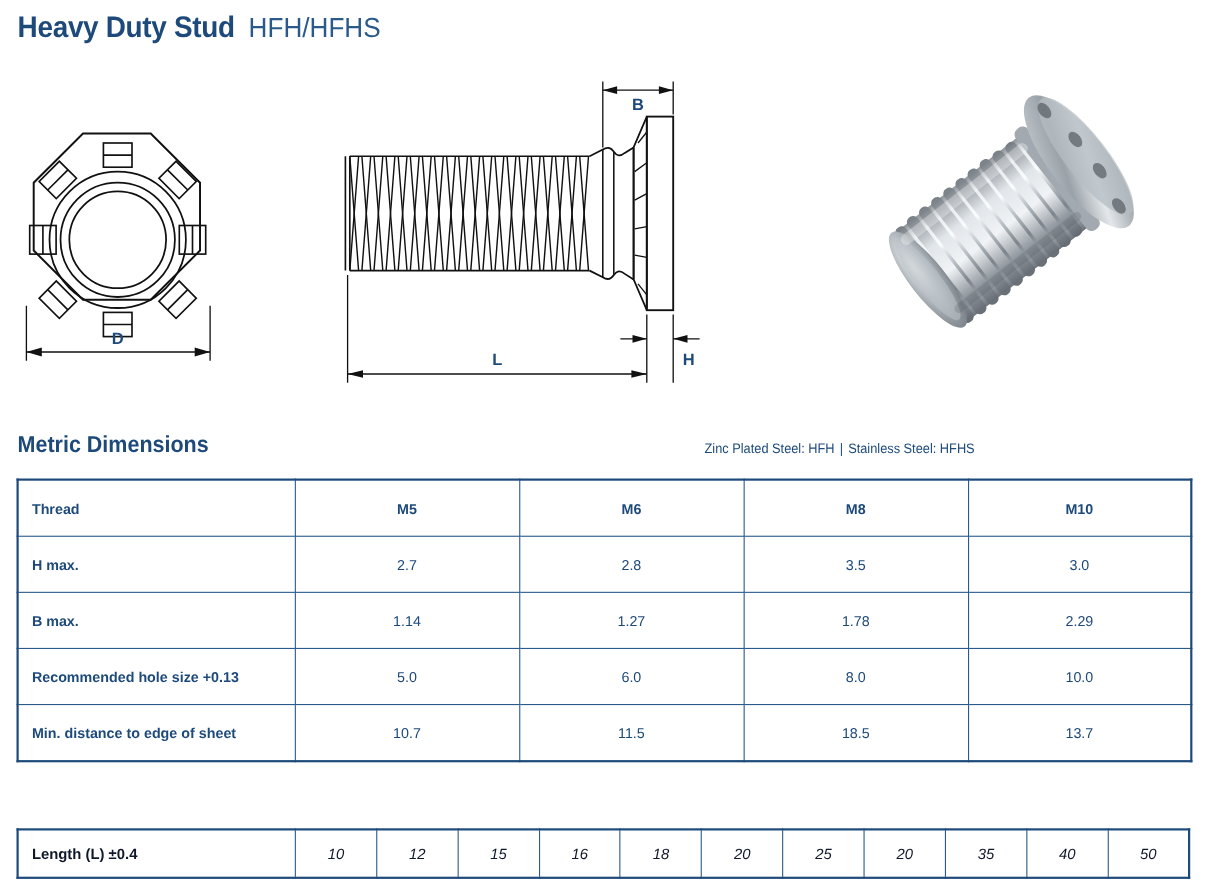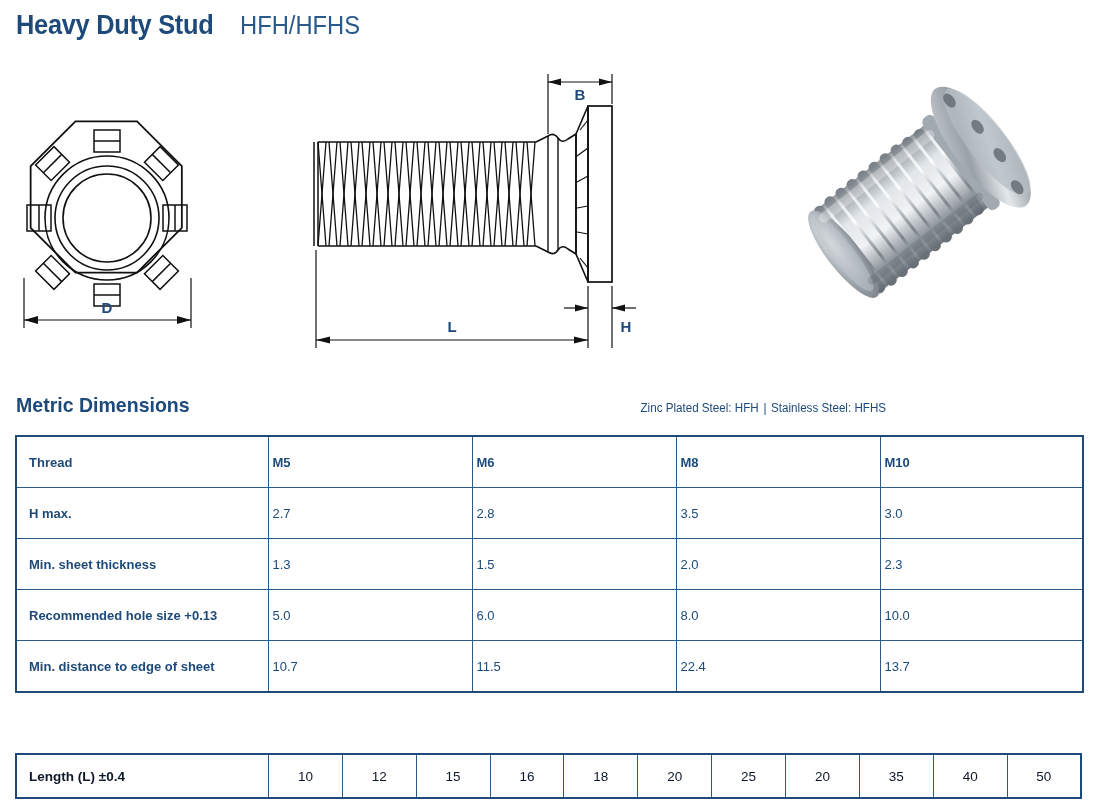--- a/index.html
+++ b/index.html
@@ -15,22 +15,21 @@
     color: #1d4a7a;
     overflow: hidden;
   }
 
   
   #page-header {
     position: absolute;
     left: 16px;
     top: 10px;
     display: flex;
-    align-items: center;
-    gap: 14px;
+    align-items: flex-end;
   }
   #title-main {
     font-size: 27px;
     font-weight: bold;
     color: #1d4a7a;
     letter-spacing: -0.3px;
     transform: scaleX(0.94);
     transform-origin: left center;
   }
   #title-codes {
@@ -111,21 +110,21 @@
     padding: 4px;
   }
   #dimensions-table td.rowlabel {
     font-weight: bold;
     text-align: left;
     padding-left: 12px;
     width: 252px;
     transform-origin: left center;
   }
   #dimensions-table td.val {
-    text-align: left;
+    text-align: center;
     font-weight: normal;
   }
   #dimensions-table tr.header-row td.val {
     font-weight: bold;
   }
 
   #length-table {
     position: absolute;
     left: 15px;
     top: 753px;
@@ -140,20 +139,21 @@
     padding: 0;
   }
   #length-table td.rowlabel {
     font-weight: bold;
     text-align: left;
     padding-left: 12px;
     width: 252px;
   }
   #length-table td.val {
     text-align: center;
+    font-style: italic;
   }
 </style>
 </head>
 <body>
 
 <div id="page-header">
   <span id="title-main">Heavy Duty Stud</span>
   <span id="title-codes">HFH/HFHS</span>
 </div>
 
@@ -380,38 +380,38 @@
         <td class="val">M10</td>
       </tr>
       <tr>
         <td class="rowlabel">H max.</td>
         <td class="val">2.7</td>
         <td class="val">2.8</td>
         <td class="val">3.5</td>
         <td class="val">3.0</td>
       </tr>
       <tr>
-        <td class="rowlabel">Min. sheet thickness</td>
-        <td class="val">1.3</td>
-        <td class="val">1.5</td>
-        <td class="val">2.0</td>
-        <td class="val">2.3</td>
+        <td class="rowlabel">B max.</td>
+        <td class="val">1.14</td>
+        <td class="val">1.27</td>
+        <td class="val">1.78</td>
+        <td class="val">2.29</td>
       </tr>
       <tr>
         <td class="rowlabel">Recommended hole size +0.13</td>
         <td class="val">5.0</td>
         <td class="val">6.0</td>
         <td class="val">8.0</td>
         <td class="val">10.0</td>
       </tr>
       <tr>
         <td class="rowlabel">Min. distance to edge of sheet</td>
         <td class="val">10.7</td>
         <td class="val">11.5</td>
-        <td class="val">22.4</td>
+        <td class="val">18.5</td>
         <td class="val">13.7</td>
       </tr>
     </tbody>
 </table>
 
 <table id="length-table">
     <colgroup>
       <col style="width:252px">
       <col style="width:73.72727272727273px">
       <col style="width:73.72727272727273px">

